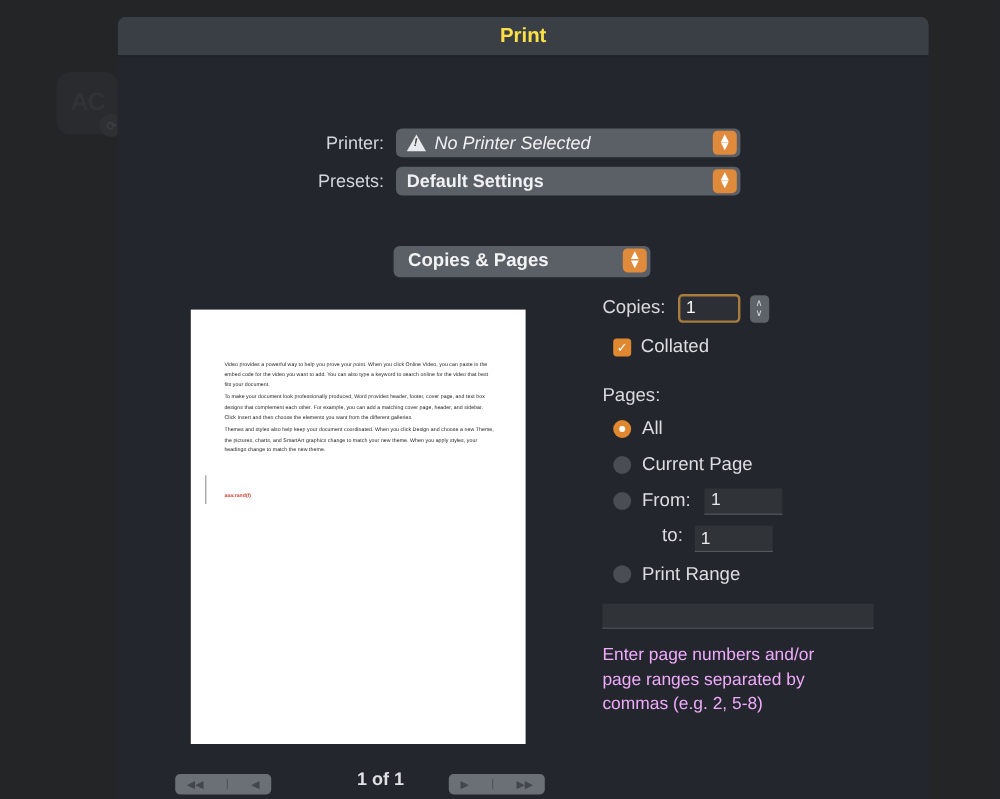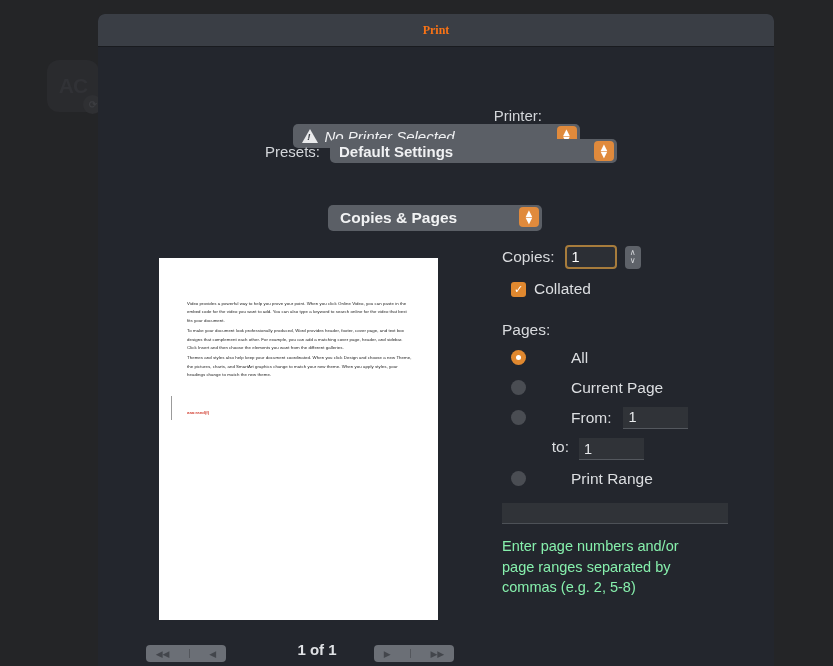--- a/index.html
+++ b/index.html
@@ -63,38 +63,37 @@
   .titlebar {
     height: 33px;
     background: #3a3e45;
     border-bottom: 1px solid #191b1f;
     display: flex;
     align-items: center;
     justify-content: center;
     border-radius: 6px 6px 0 0;
   }
   .titlebar-text {
-    color: #f97316;
-    font-size: 12px;
+    color: #fde047;
+    font-size: 17px;
     font-weight: bold;
-    font-family: Liberation Serif, serif;
   }
 
   .dialog-body {
     position: relative;
     height: 619px;
   }
 
   
   .form-row {
     position: absolute;
     display: flex;
     align-items: center;
   }
-  .row-printer { left: 0; top: 60px; width: 100%; flex-direction: column; }
+  .row-printer { left: 0; top: 60px; width: 100%; }
   .row-presets { left: 0; top: 92px; width: 100%; }
 
   .field-label {
     width: 232px;
     text-align: right;
     padding-right: 10px;
     color: #d3d6da;
     font-size: 15px;
   }
 
@@ -326,21 +325,21 @@
     justify-content: center;
   }
   .radio.on { background: #e0882f; }
   .radio.on::after {
     content: "";
     width: 5px; height: 5px;
     border-radius: 50%;
     background: #fff;
   }
   .radio.disabled { background: #34373c; }
-  .radio-label { color: #dcdee1; font-size: 15.5px; margin-left: 36px; }
+  .radio-label { color: #dcdee1; font-size: 15.5px; }
   .radio-label.disabled { color: #5f6369; }
 
   .range-input {
     width: 65px;
     height: 22px;
     background: #303338;
     border: none;
     border-bottom: 1px solid #54585e;
     color: #e8eaec;
     font-size: 14.5px;
@@ -367,21 +366,21 @@
     height: 21px;
     background: #303338;
     border: none;
     border-bottom: 1px solid #4d5157;
     margin-top: 13px;
     margin-left: 0px;
     outline: none;
   }
 
   .hint {
-    color: #86efac;
+    color: #f0abfc;
     font-size: 14.5px;
     line-height: 1.42;
     margin-top: 12px;
     width: 210px;
   }
 </style>
 </head>
 <body>
 
 <div class="bg-icon">

